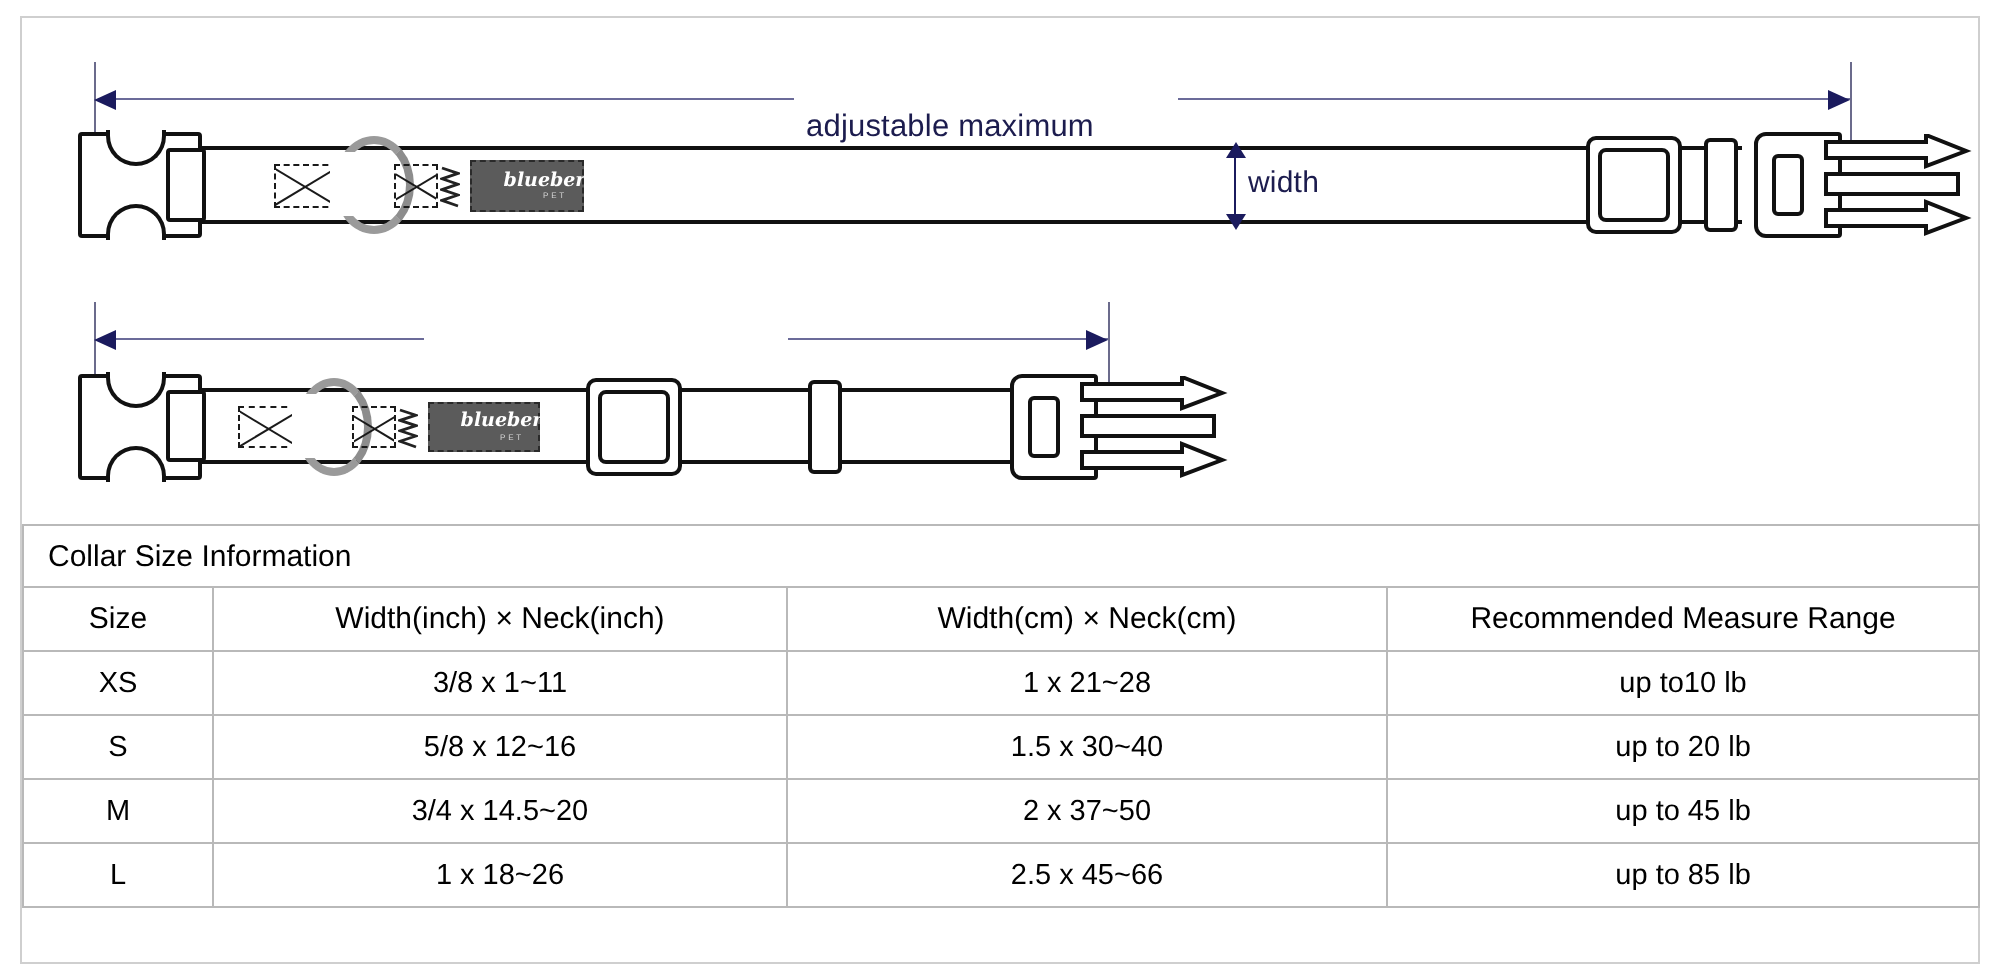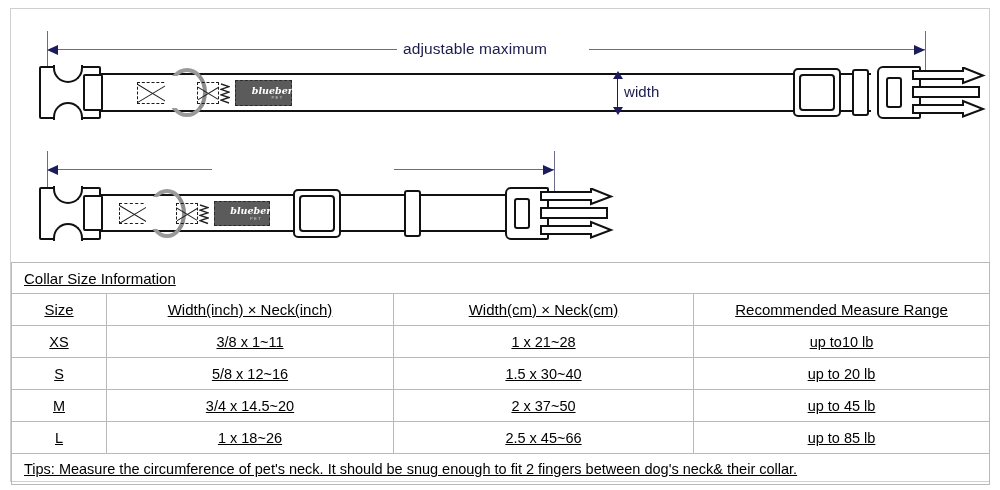--- a/index.html
+++ b/index.html
@@ -47,40 +47,40 @@
   .keeper{position:absolute;background:#fff;border:2.5px solid #111;border-radius:3px;box-sizing:border-box;}
 
   .male-buckle{position:absolute;}
   .mb-head{position:absolute;background:#fff;border:2.5px solid #111;border-radius:6px 2px 2px 6px;box-sizing:border-box;}
   .mb-slot{position:absolute;background:#fff;border:2.5px solid #111;border-radius:3px;box-sizing:border-box;}
   .prong{position:absolute;}
 
   
   .table-wrap{position:absolute;left:11px;top:262px;width:978px;height:220px;}
   table{border-collapse:collapse;width:100%;table-layout:fixed;font-size:14.5px;}
-  td{border:1px solid #b9b9b9;text-align:center;color:#000;padding:0;height:31px;text-decoration:underline;}
+  td{border:1px solid #b9b9b9;text-align:center;color:#000;padding:0;height:31px;}
   .title-cell{text-align:left;padding-left:12px;height:30px;font-size:15px;}
   .tips-cell{text-align:left;padding-left:12px;height:30px;font-size:14.5px;}
   .hdr td{font-size:15px;}
 </style>
 </head>
 <body>
 
 <div id="root">
   <div class="outer-frame"></div>
 
   <div class="diagram-area">
 
     <div class="ext-line" style="left:36px;top:22px;height:46px;"></div>
     <div class="ext-line" style="left:914px;top:22px;height:46px;"></div>
     <div class="dim-line" style="left:46px;top:40px;width:340px;"></div>
     <div class="dim-line" style="left:578px;top:40px;width:336px;"></div>
     <div class="arrow left" style="left:36px;top:36px;"></div>
     <div class="arrow right" style="left:903px;top:36px;"></div>
-    <div class="dim-label" style="left:392px;top:31px;">adjustable maximum</div>
+    <div class="dim-label" style="left:392px;top:46px;">adjustable maximum</div>
 
     <div class="strap" style="left:70px;top:64px;width:790px;height:39px;"></div>
 
     <div class="female-buckle" style="left:28px;top:57px;width:62px;height:53px;">
       <div class="fb-body"></div>
       <div class="fb-notch" style="top:-1px;"></div>
       <div class="fb-notch bot" style="bottom:-1px;"></div>
     </div>
     <div class="fb-slot" style="left:72px;top:65px;width:20px;height:37px;border-radius:2px;"></div>
 
@@ -217,19 +217,16 @@
           <td>3/4 x 14.5~20</td>
           <td>2 x 37~50</td>
           <td>up to 45 lb</td>
         </tr>
         <tr>
           <td>L</td>
           <td>1 x 18~26</td>
           <td>2.5 x 45~66</td>
           <td>up to 85 lb</td>
         </tr>
-        <tr>
-          <td class="tips-cell" colspan="4">Tips: Measure the circumference of pet's neck. It should be snug enough to fit 2 fingers between dog's neck&amp; their collar.</td>
-        </tr>
       </tbody>
     </table>
   </div>
 </div>
 
 </body></html>

